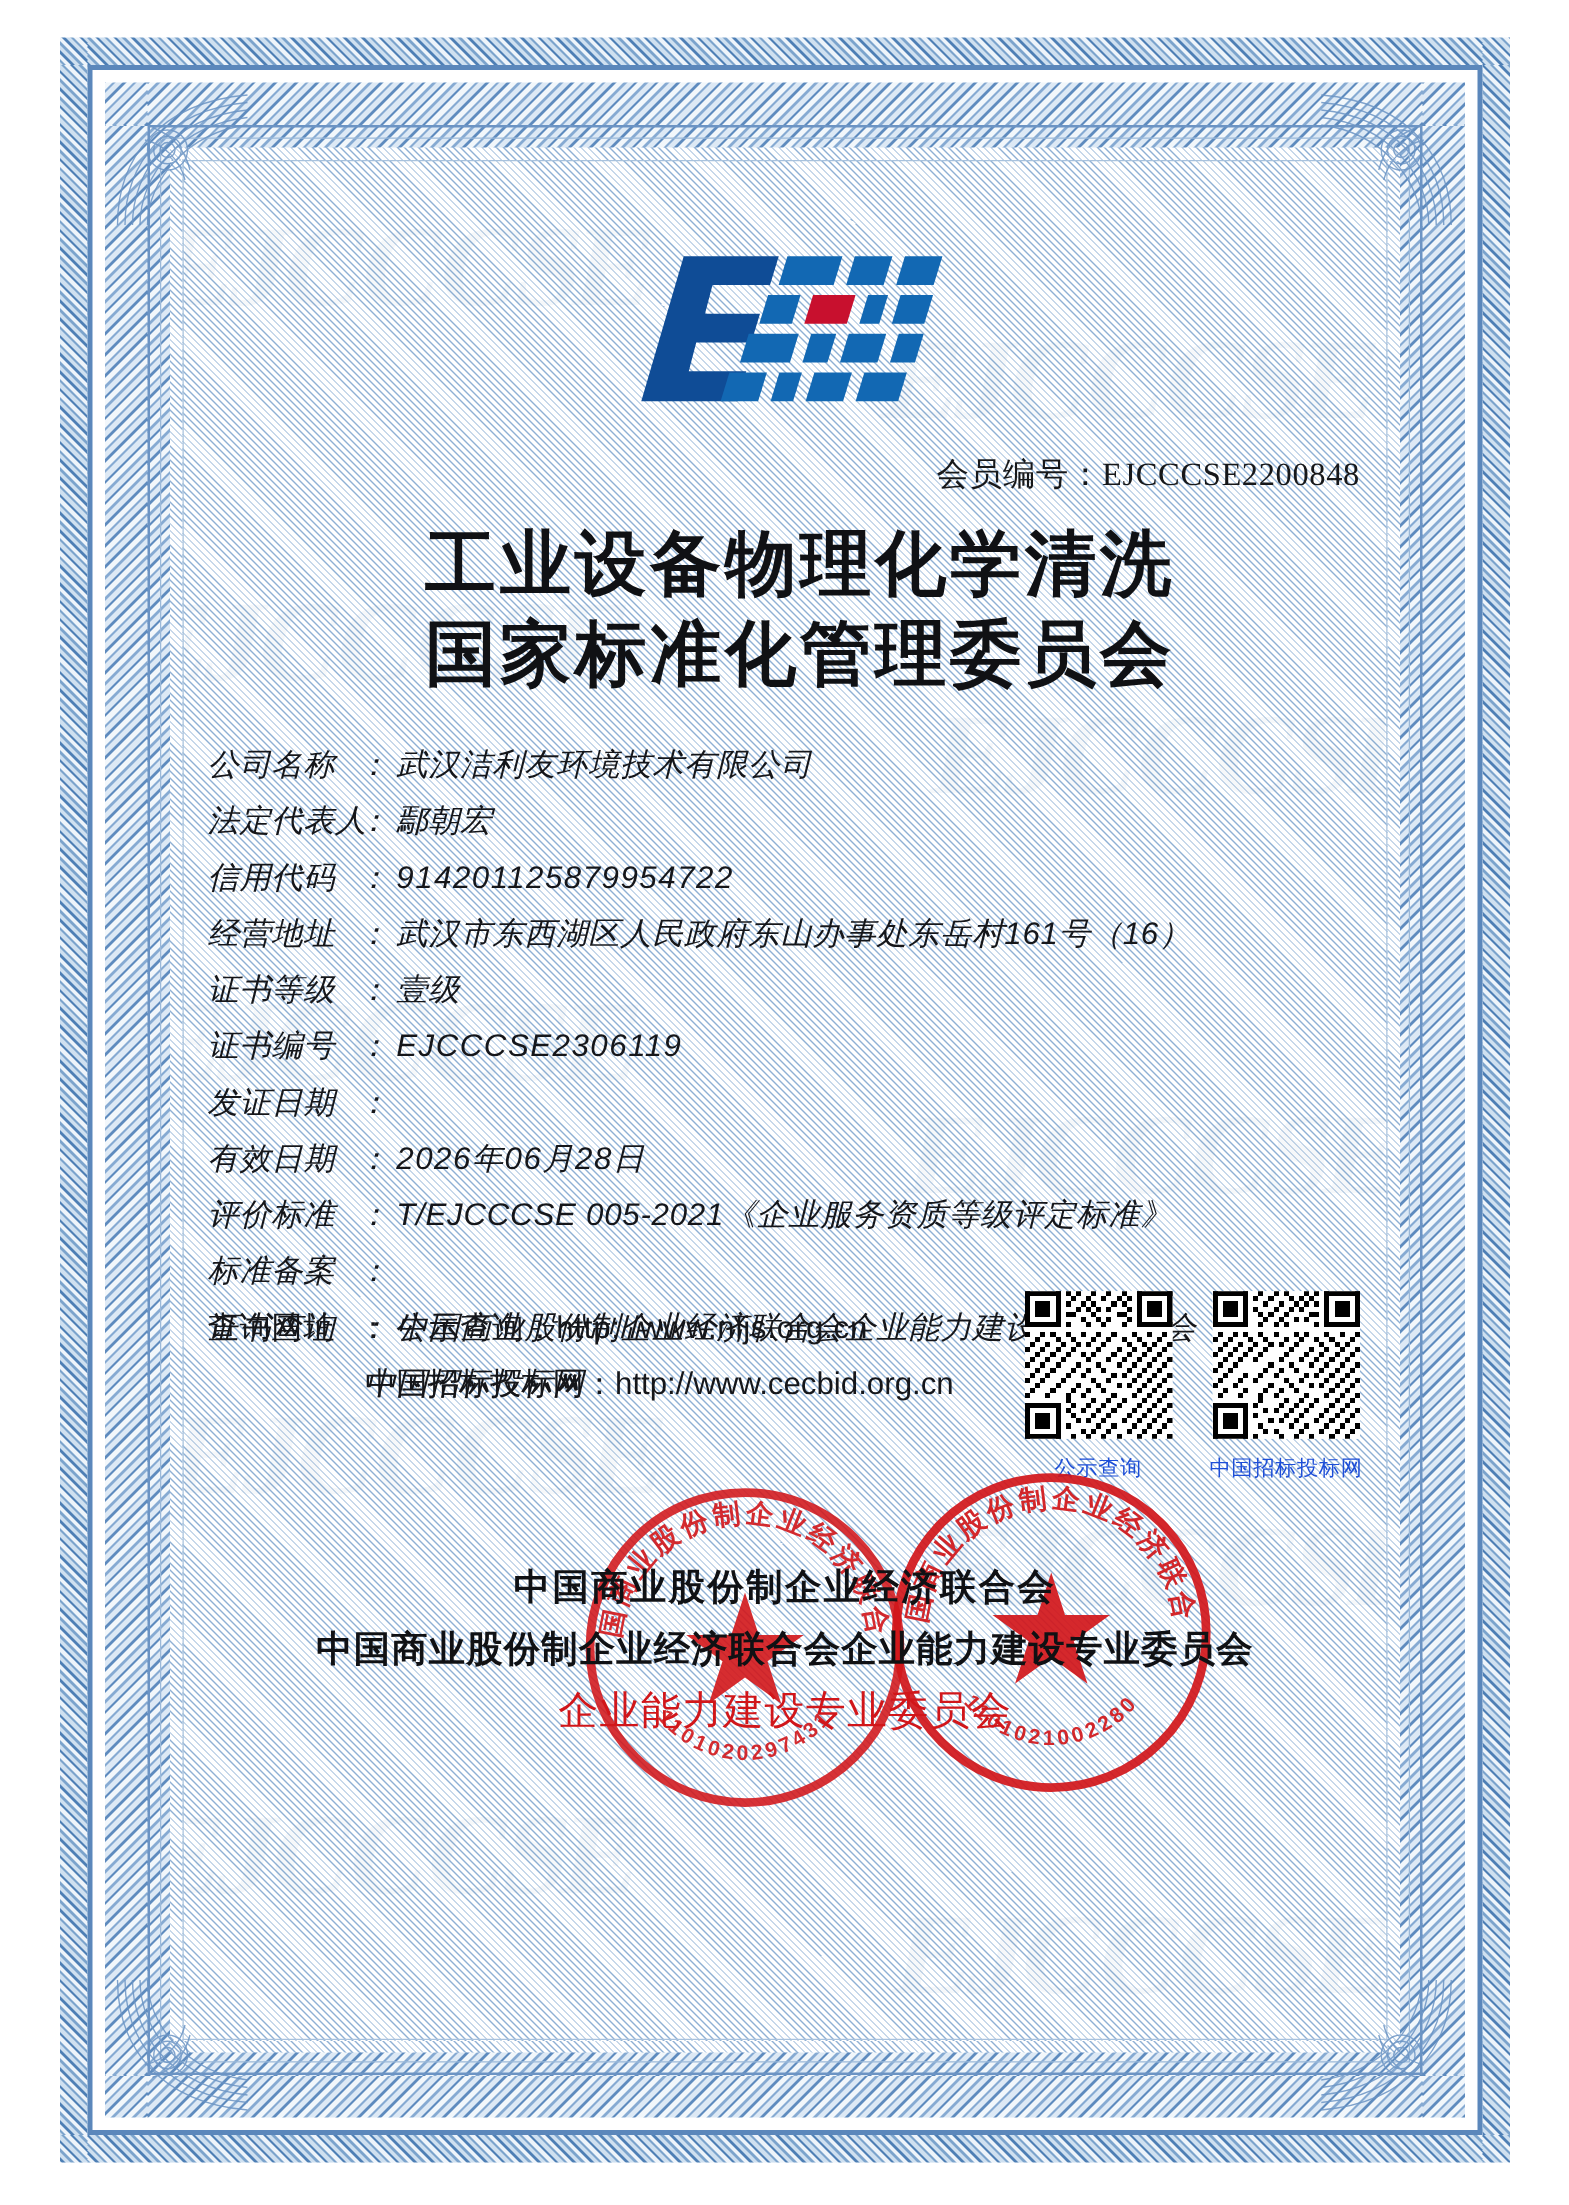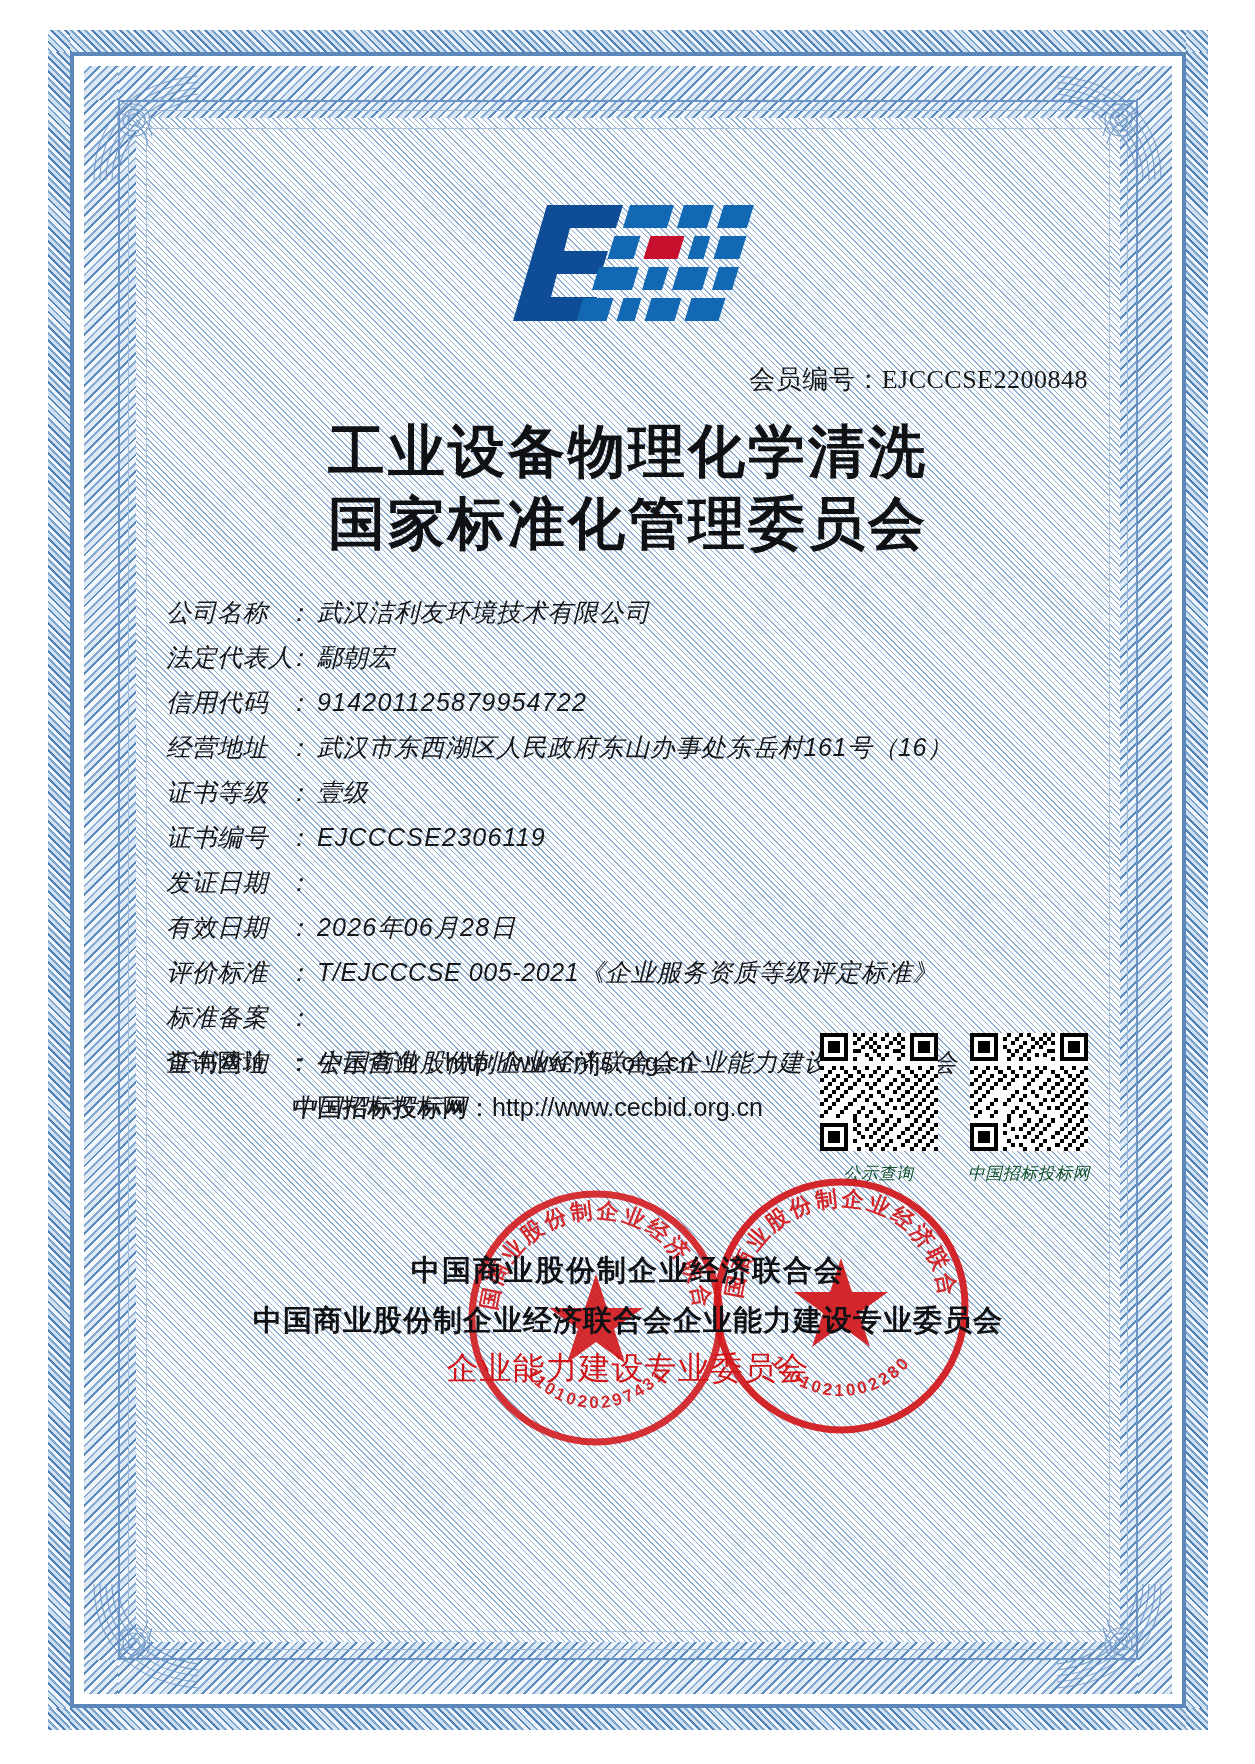--- a/index.html
+++ b/index.html
@@ -143,21 +143,21 @@
     font-size: 26px;
     color: #17181a;
     letter-spacing: 0.5px;
     white-space: nowrap;
   }
   .member-label { font-family: "Liberation Sans", sans-serif; }
   .member-value { font-family: "Liberation Serif", serif; }
 
   .title-block {
     position: absolute;
-    left: 0; top: 275px; width: 936px;
+    left: 12px; top: 275px; width: 936px;
     text-align: center;
   }
   .title-line {
     font-family: "Liberation Sans", sans-serif;
     font-weight: 700;
     font-size: 57px;
     line-height: 72px;
     letter-spacing: 3px;
     color: #101114;
   }
@@ -228,23 +228,22 @@
   }
   .qr-item { text-align: center; }
   .qr-canvas {
     width: 118px; height: 118px;
     background-color: #fff;
     image-rendering: pixelated;
   }
   .qr-caption {
     margin-top: 7px;
     font-size: 17px;
-    color: #14532d;
+    color: #1d4ed8;
     letter-spacing: 0.5px;
-    font-style: italic;
   }
 
   
   .org-lines {
     position: absolute;
     left: 0;
     top: 1105px;
     width: 936px;
     text-align: center;
   }

